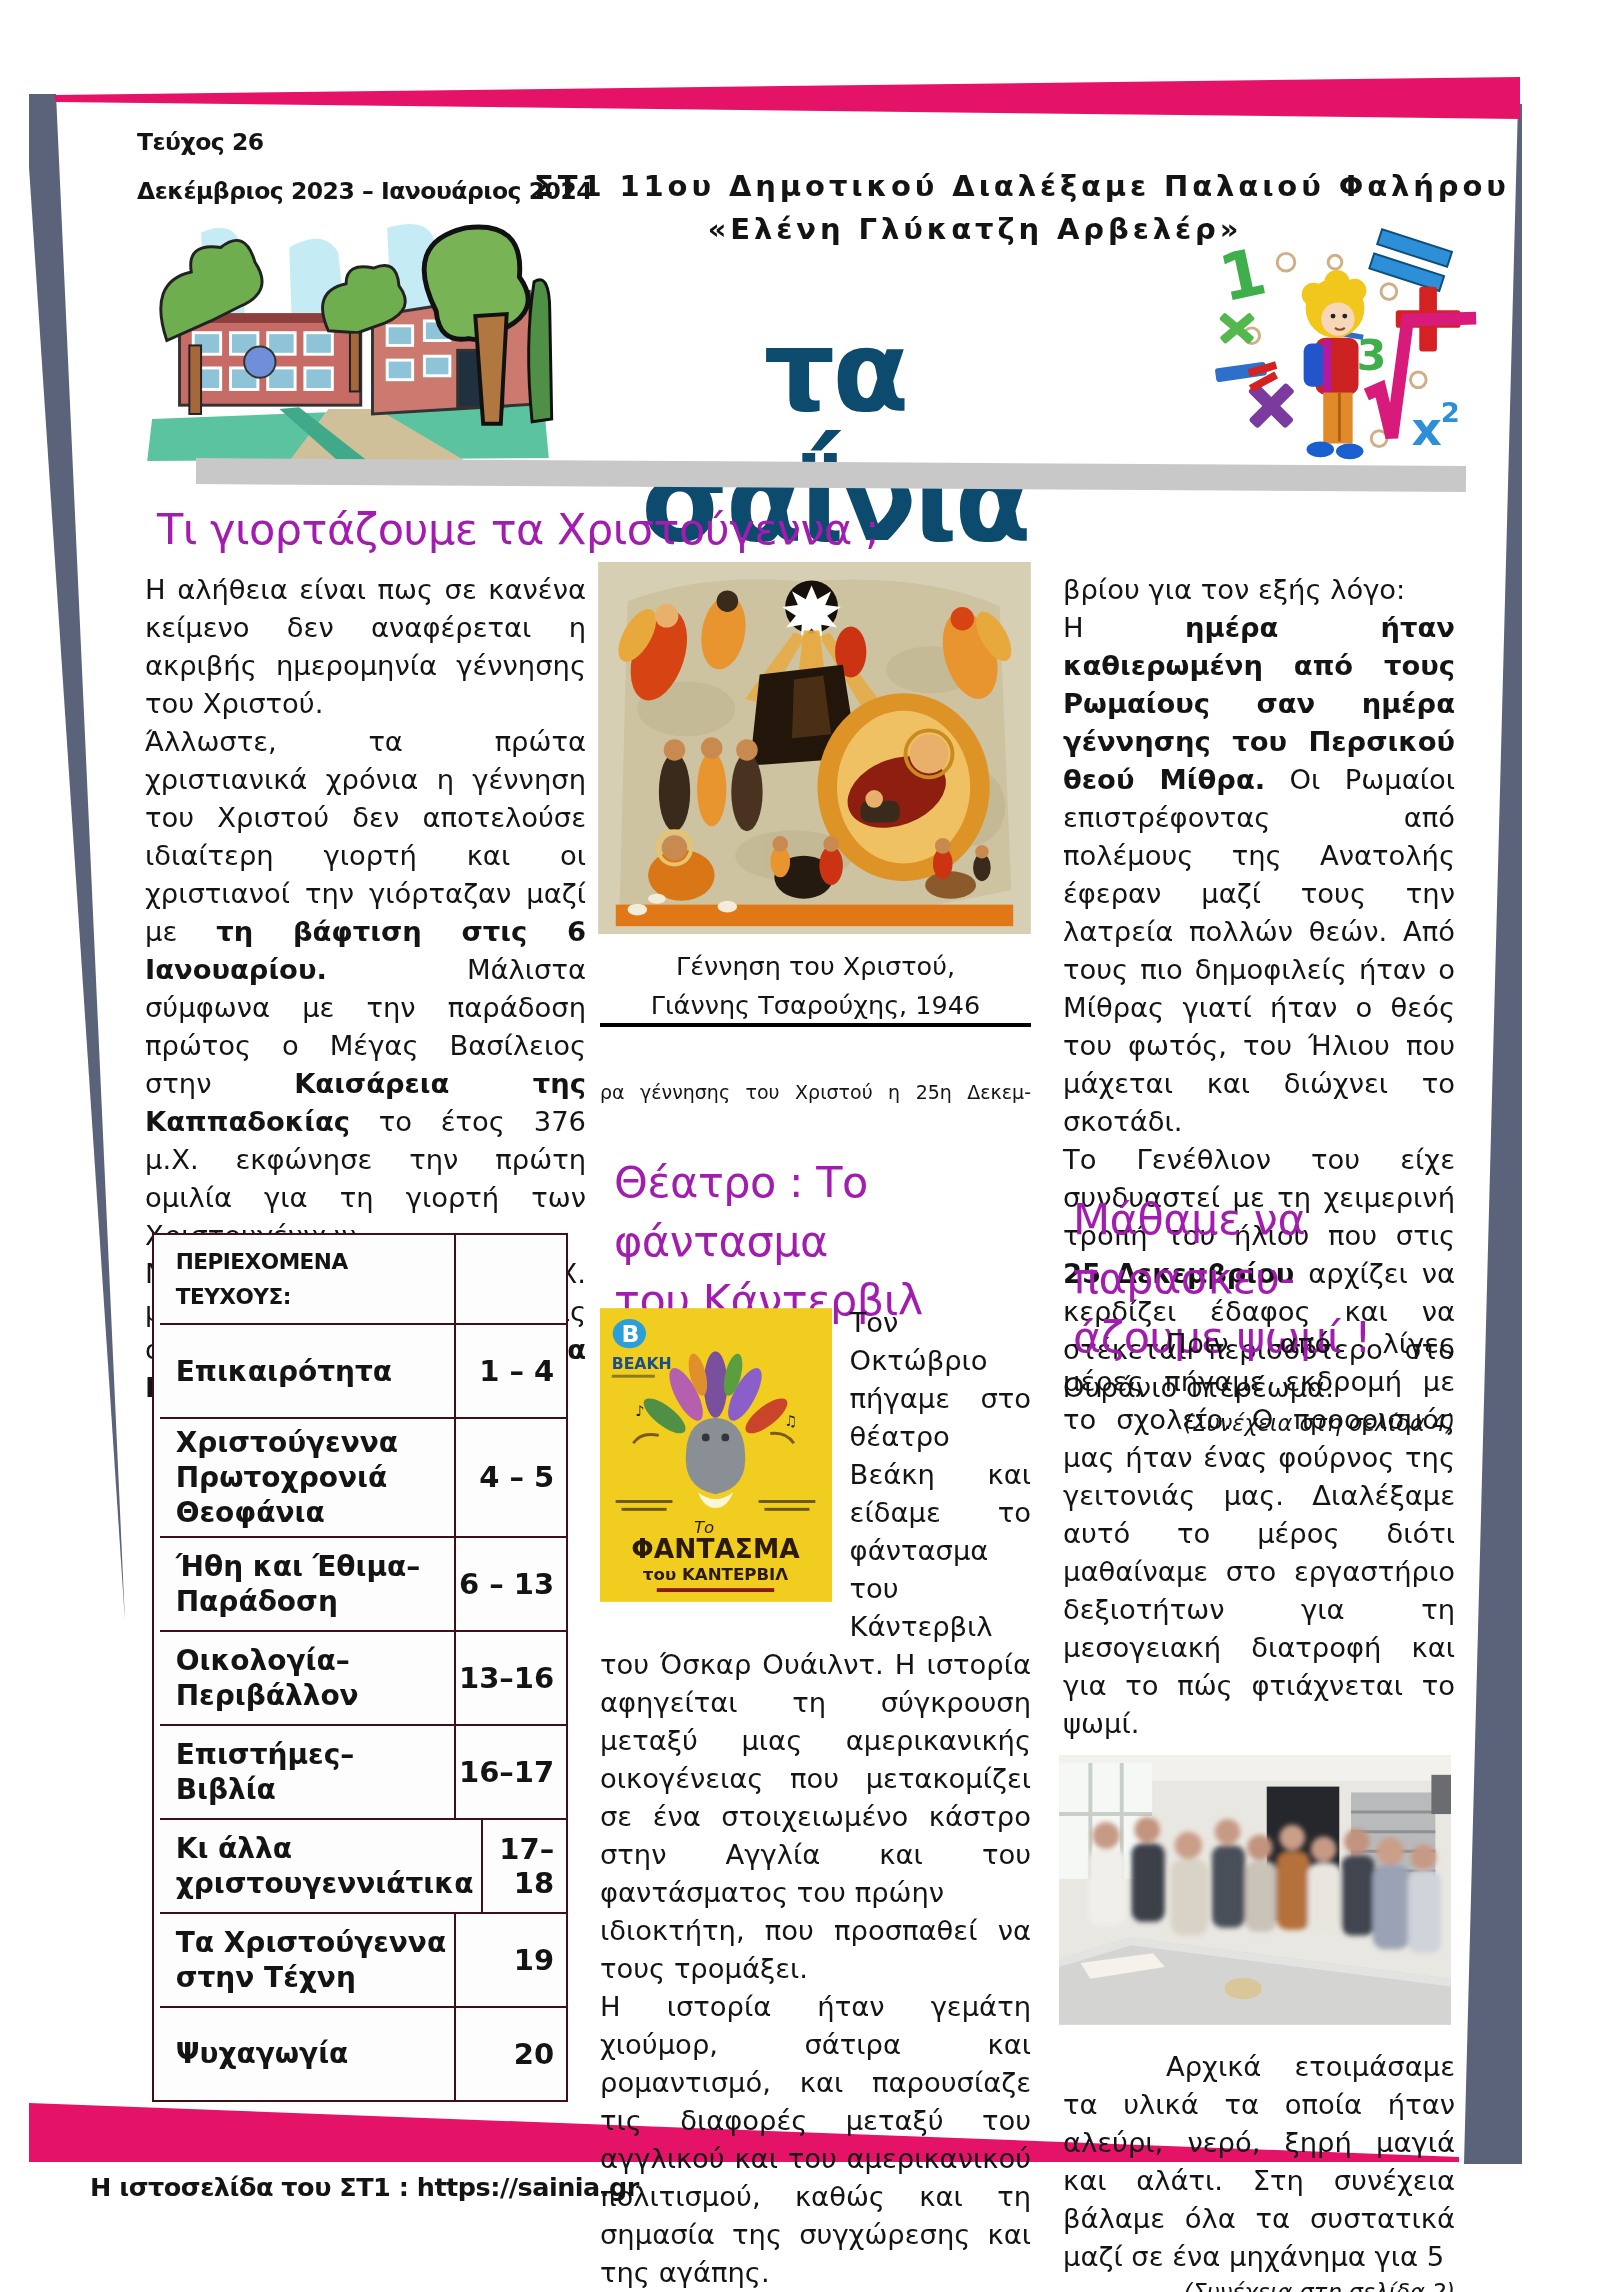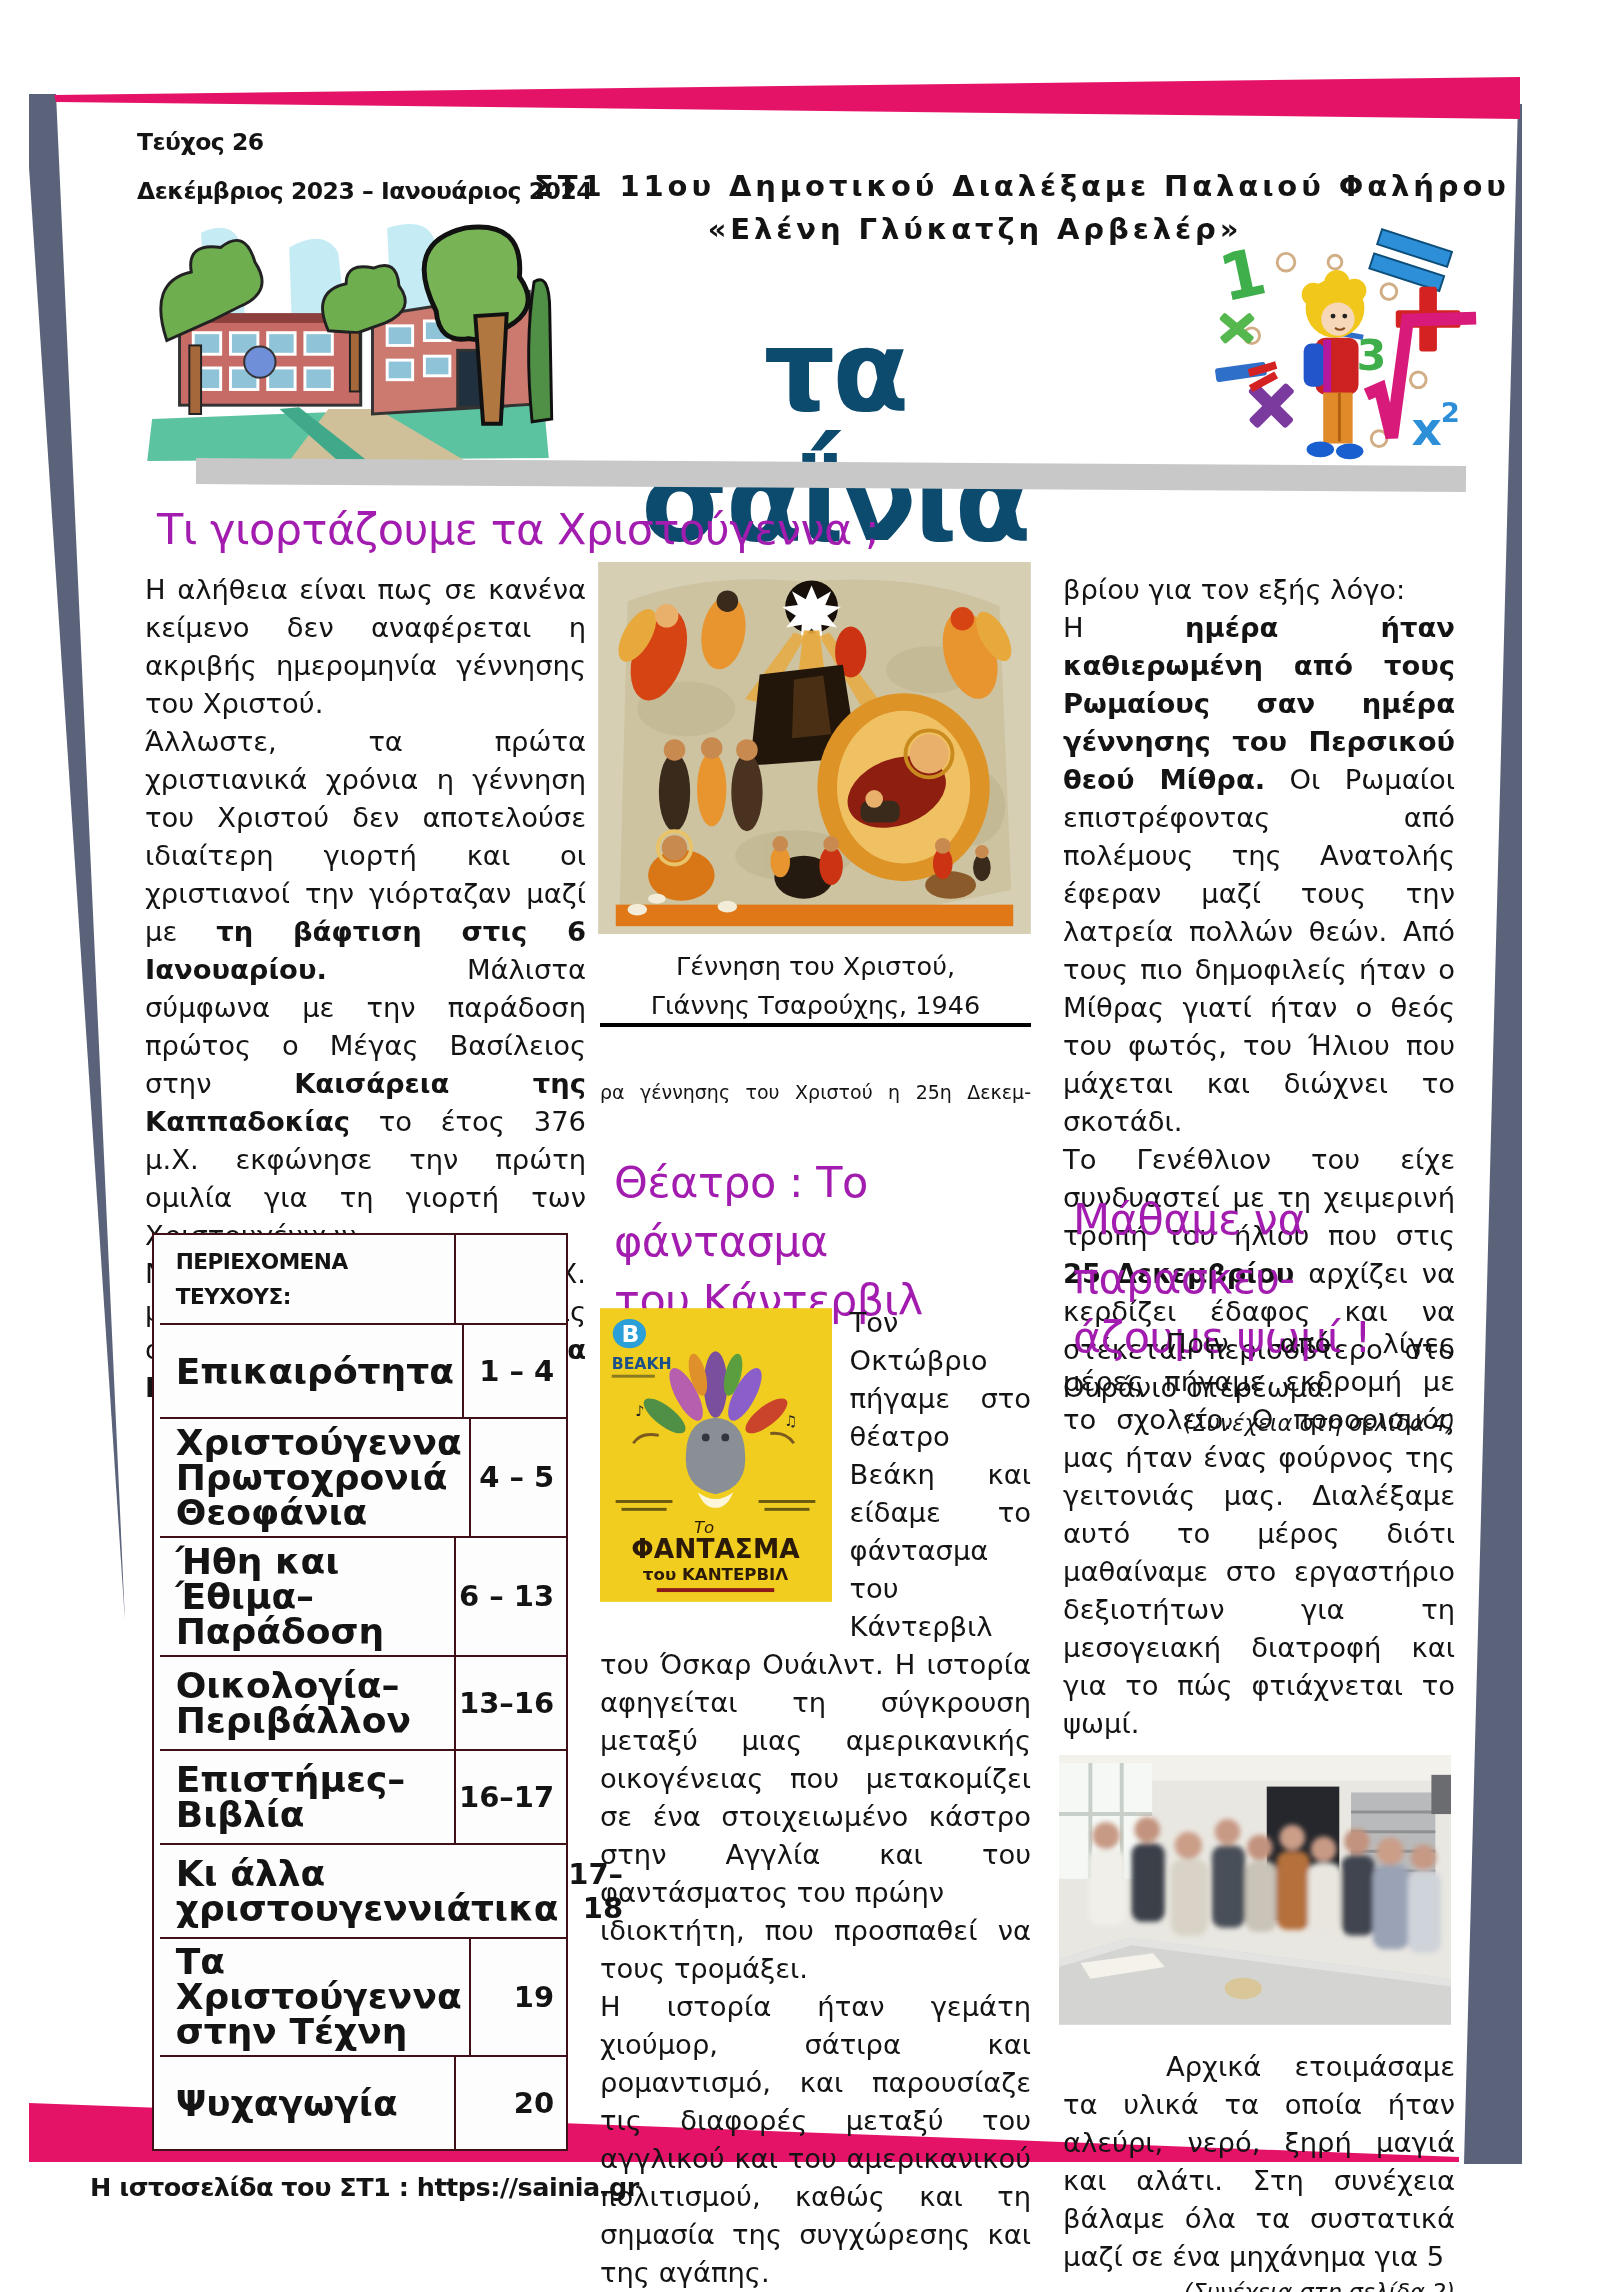--- a/index.html
+++ b/index.html
@@ -26,21 +26,21 @@
   .col{font-size:27.4px;line-height:38px;text-align:justify;}
   .col p{margin:0 0 0 0;}
   .cont{font-size:22.5px;font-style:italic;text-align:right;line-height:33px;}
   .caption{font-size:25.5px;line-height:39px;text-align:center;}
   .stretch{font-size:19px;text-align:justify;text-align-last:justify;margin-top:44px;}
   .indent{text-indent:103px;}
   
   .toc{left:152px;top:1233px;width:412px;border:2.9px solid #401019;background:#fdfdfd;}
   .toc-row{display:flex;border-top:2.9px solid #401019;align-items:center;min-height:92px;margin-left:6px;}
   .toc-row:first-child{border-top:none;min-height:88px;}
-  .toc-label{flex:1;padding:5.9px 7.8px 5.9px 15.7px;font-size:36px;font-weight:bold;line-height:35px;
+  .toc-label{flex:1;padding:5.9px 7.8px 5.9px 15.7px;font-size:28px;font-weight:bold;line-height:35px;
              border-right:2.9px solid #401019;align-self:stretch;display:flex;align-items:center;}
   .toc-pages{width:98px;padding-right:11.8px;text-align:right;font-size:29px;font-weight:bold;}
   .toc-head{font-size:21.6px;font-weight:bold;letter-spacing:-0.5px;}
   
   .mid-hr{left:600px;top:1023px;width:431px;height:3.9px;background:#000;}
   
   .poster{float:left;width:232px;height:294px;margin:3.9px 17.6px 7.8px 0;}
   .footer-line{left:90px;top:2172px;font-size:25.5px;font-weight:bold;letter-spacing:-0.5px;}
   svg text{font-family:"DejaVu Sans","Liberation Sans",sans-serif;}
 </style>

